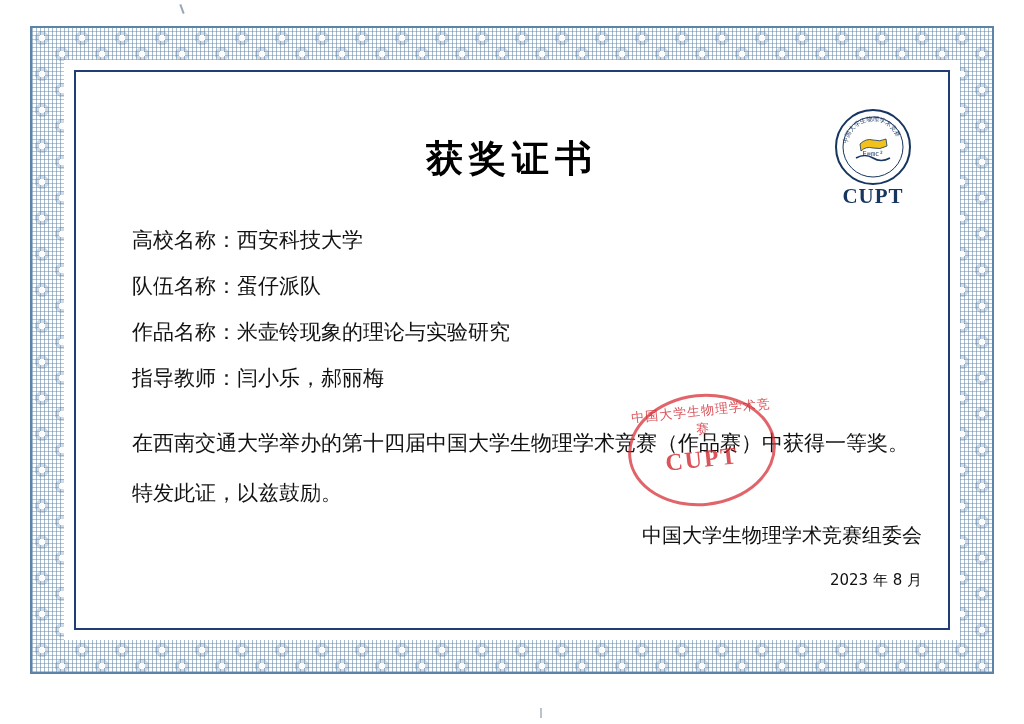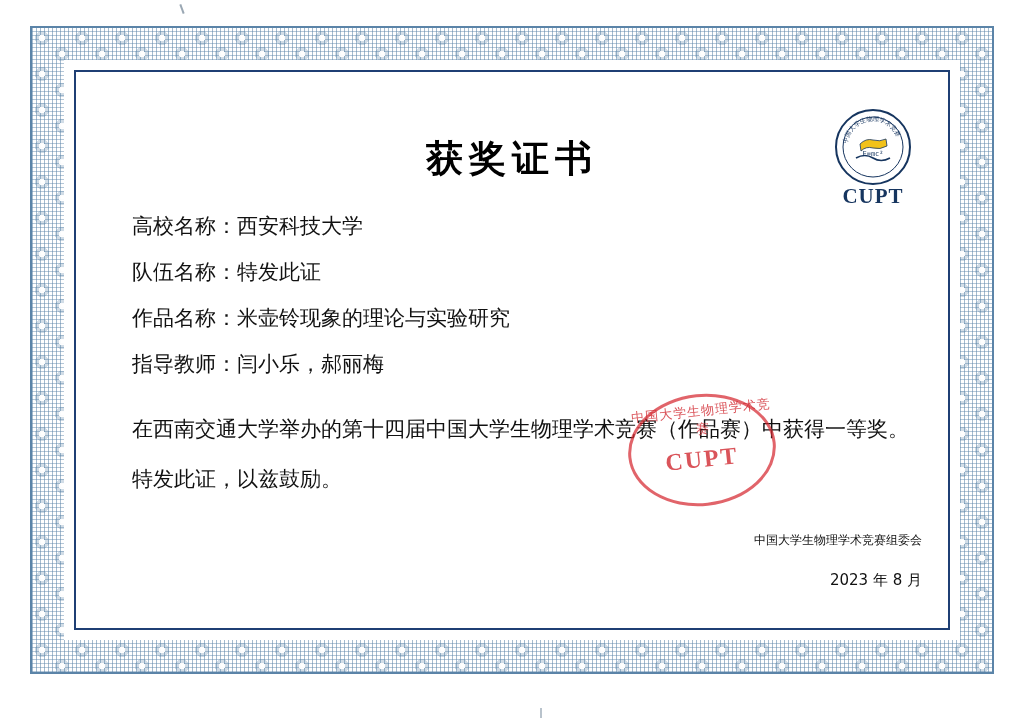--- a/index.html
+++ b/index.html
@@ -115,21 +115,21 @@
     text-align: center;
     font-size: 37px;
     font-weight: bold;
     letter-spacing: 6px;
     color: #000;
     margin: 48px 0 0 0;
     font-family: "DejaVu Sans", sans-serif;
   }
 
   .fields {
-    margin-top: 32px;
+    margin-top: 46px;
     padding-left: 36px;
   }
   .field-row {
     font-size: 21px;
     color: #111;
     line-height: 1.0;
     margin-bottom: 25px;
     white-space: nowrap;
     font-family: "DejaVu Sans", sans-serif;
   }
@@ -151,21 +151,21 @@
     font-family: "DejaVu Sans", sans-serif;
   }
 
   .signature {
     position: absolute;
     right: 6px;
     bottom: 26px;
     text-align: right;
   }
   .sig-line {
-    font-size: 12px;
+    font-size: 20px;
     color: #111;
     margin-bottom: 14px;
     font-family: Liberation Serif, serif;
   }
   .sig-date {
     font-size: 15px;
     color: #111;
     margin-top: 22px;
     font-family: "DejaVu Sans", sans-serif;
   }
@@ -262,21 +262,21 @@
       <div class="cupt-text">CUPT</div>
     </div>
 
     <div class="title">获奖证书</div>
 
     <div class="fields">
       <div class="field-row">
         <span class="field-label">高校名称：</span><span class="field-value">西安科技大学</span>
       </div>
       <div class="field-row">
-        <span class="field-label">队伍名称：</span><span class="field-value">特发此证</span>
+        <span class="field-label">队伍名称：</span><span class="field-value">蛋仔派队</span>
       </div>
       <div class="field-row">
         <span class="field-label">作品名称：</span><span class="field-value">米壶铃现象的理论与实验研究</span>
       </div>
       <div class="field-row">
         <span class="field-label">指导教师：</span><span class="field-value">闫小乐，郝丽梅</span>
       </div>
     </div>
 
     <div class="paragraphs">

